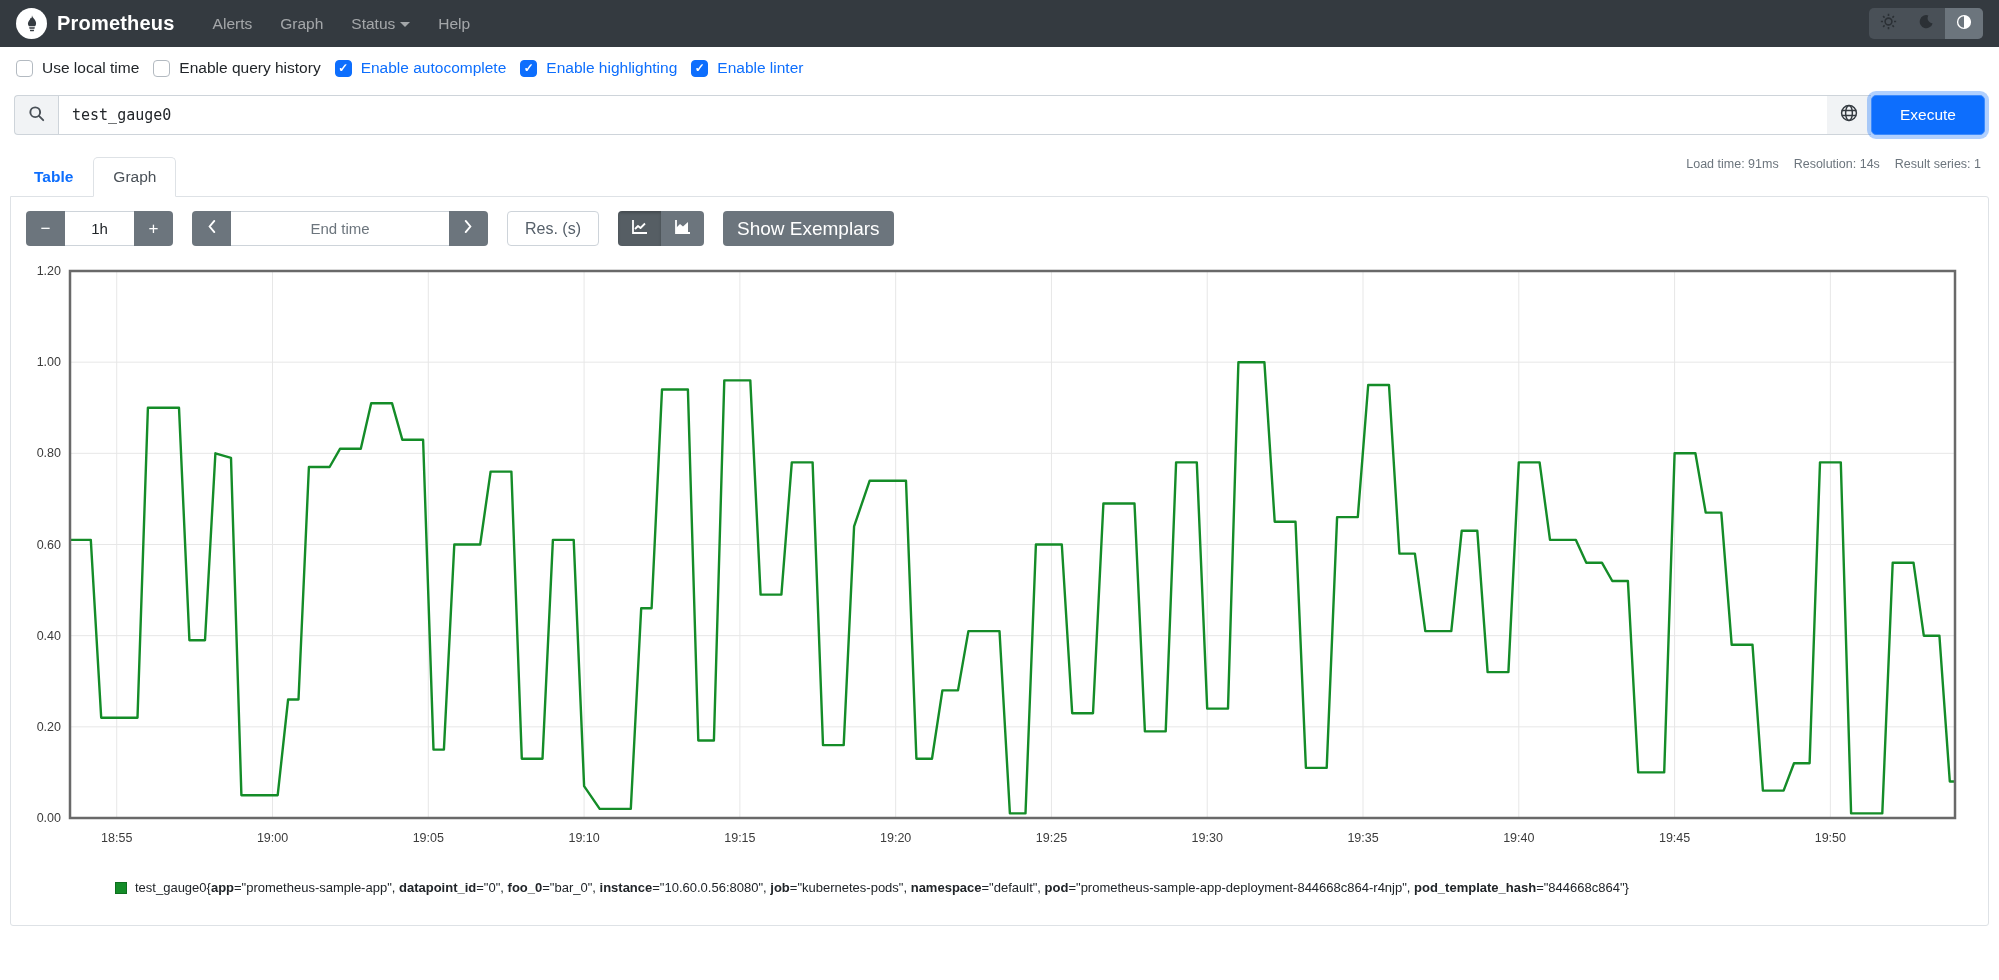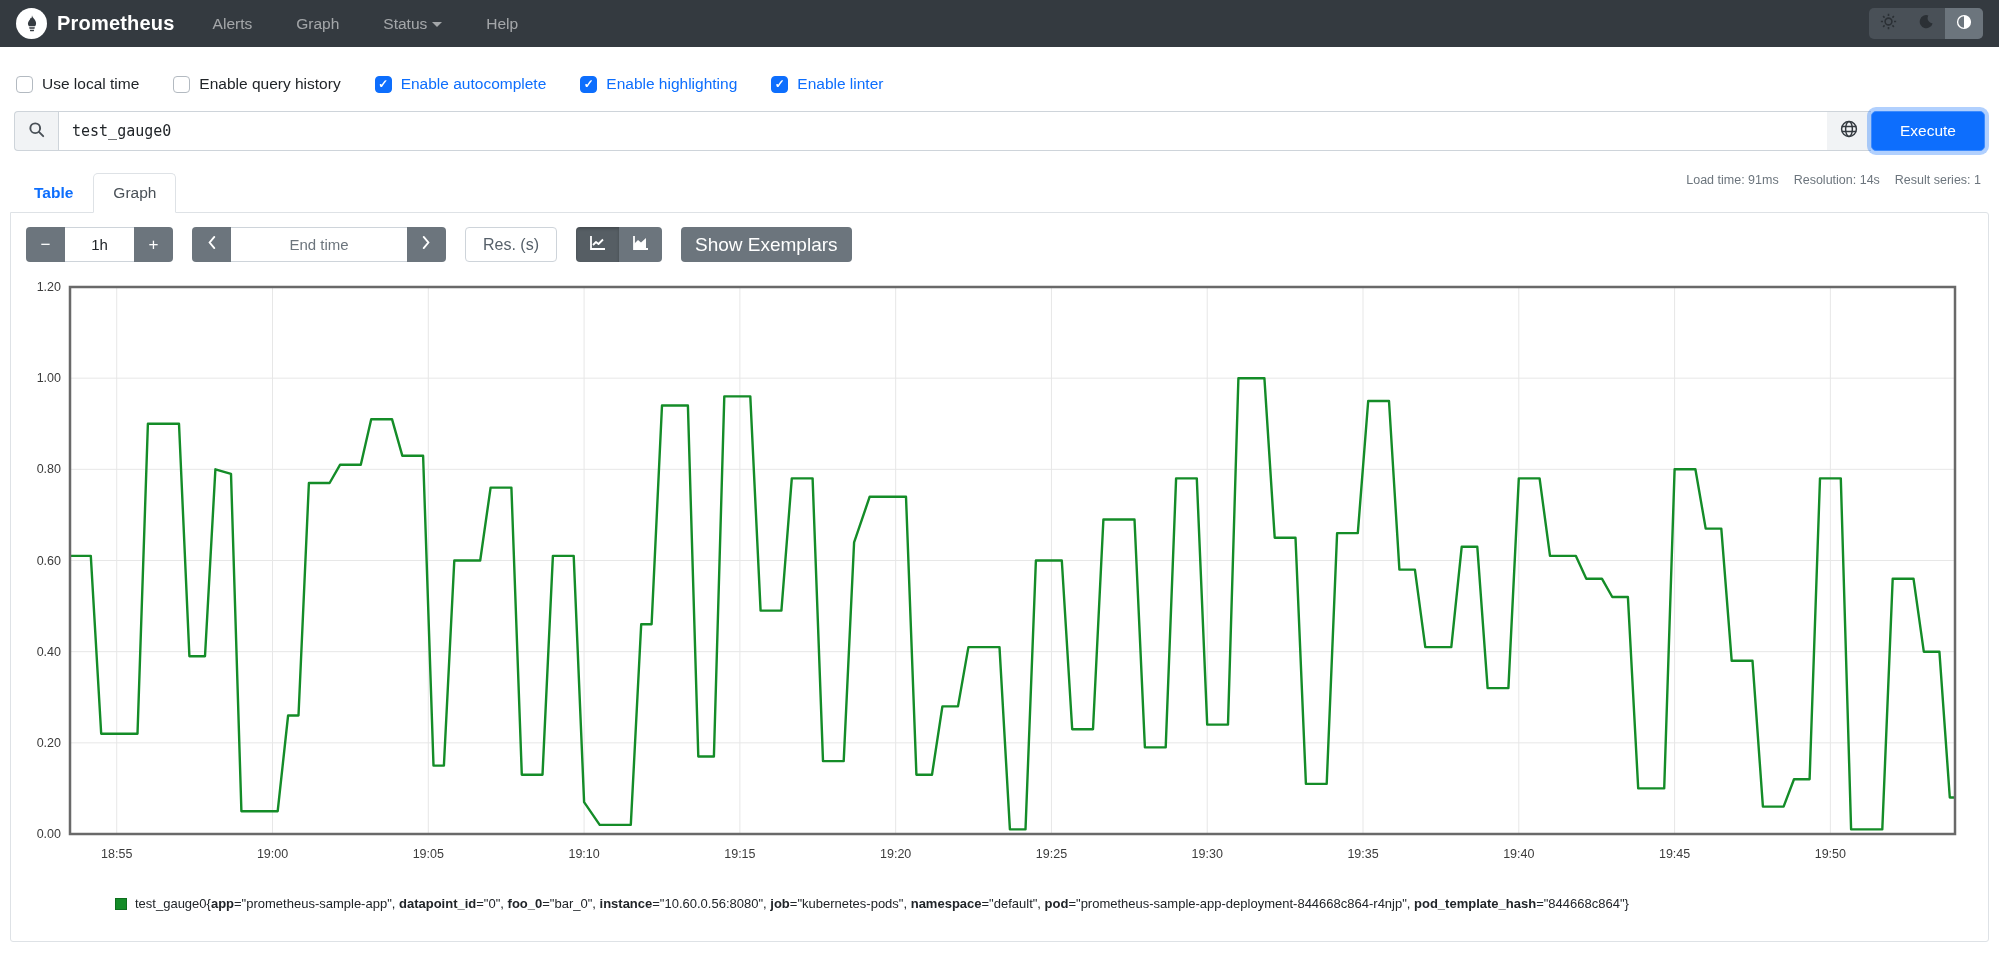--- a/index.html
+++ b/index.html
@@ -5,35 +5,35 @@
   * { margin:0; padding:0; box-sizing:border-box; }
   html,body { width:1999px; height:980px; background:#ffffff; overflow:hidden;
     font-family:"Liberation Sans", sans-serif; -webkit-font-smoothing:antialiased; }
 
   
   .navbar { height:47px; background:#343a40; display:flex; align-items:center; padding:0 16px; }
   .brand { display:flex; align-items:center; gap:10px; margin-right:26px; cursor:pointer; }
   .brand-logo { width:31px; height:31px; border-radius:50%; background:#ffffff;
     display:flex; align-items:center; justify-content:center; }
   .brand-name { color:#ffffff; font-size:20px; font-weight:700; letter-spacing:.2px; }
-  .nav-links { display:flex; align-items:center; gap:20px; }
+  .nav-links { display:flex; align-items:center; gap:4px; }
   .nav-link { color:rgba(255,255,255,.55); font-size:15.5px; padding:8px 12px; cursor:pointer; }
   .nav-link .caret { display:inline-block; margin-left:5px; vertical-align:2px;
     border-left:5px solid transparent; border-right:5px solid transparent;
     border-top:5px solid rgba(255,255,255,.55); }
   .nav-spacer { flex:1; }
   .theme-group { display:flex; background:#495057; border-radius:5px; overflow:hidden; }
   .theme-btn { width:38px; height:31px; display:flex; align-items:center; justify-content:center; cursor:pointer; }
   .theme-btn svg { stroke:#2b3035; fill:none; }
   .theme-btn.moon svg { fill:#2b3035; stroke:none; }
   .theme-btn.active { background:#6c757d; }
   .theme-btn.active svg { stroke:#ffffff; fill:#ffffff; }
 
   
-  .options-row { display:flex; align-items:flex-end; gap:34px; padding:28px 16px 14px 16px; }
+  .options-row { display:flex; align-items:flex-end; gap:14px; padding:12px 16px 14px 16px; }
   .pm-check { display:flex; align-items:center; gap:9px; cursor:pointer; font-size:15.5px; color:#212529; }
   .pm-check .box { width:17px; height:17px; border:1px solid #b3bac1; border-radius:4px; background:#fff;
     display:flex; align-items:center; justify-content:center; font-size:12px; color:#fff; flex:0 0 auto; }
   .pm-check.checked .box { background:#0d6efd; border-color:#0d6efd; }
   .pm-check.checked .box::after { content:"✓"; font-weight:700; }
   .pm-check.checked .lbl { color:#0d6efd; }
 
   
   .query-row { display:flex; align-items:stretch; margin:4px 14px 0 14px; height:40px; }
   .addon { background:#f1f3f5; border:1px solid #ced4da; display:flex; align-items:center;
@@ -60,21 +60,21 @@
   .panel { margin:0 10px; border:1px solid #dee2e6; border-radius:0 3px 3px 3px; height:730px; padding:14px 12px 0 12px; }
 
   
   .controls { display:flex; align-items:center; gap:19px; padding-left:3px; }
   .btn-group { display:flex; height:35px; border-radius:4px; overflow:hidden; }
   .gbtn { background:#6c757d; border:none; color:#fff; width:39px; font-size:17px; cursor:pointer;
     display:flex; align-items:center; justify-content:center; }
   .gfield { border-top:1px solid #ced4da; border-bottom:1px solid #ced4da; border-left:none; border-right:none;
     text-align:center; font-size:15px; color:#212529; outline:none; }
   .range-field { width:69px; }
-  .endtime-field { width:176px; }
+  .endtime-field { width:218px; }
   .gfield::placeholder { color:#6c757d; }
   .res-input { height:35px; width:92px; border:1px solid #ced4da; border-radius:4px; text-align:center;
     font-size:16px; outline:none; color:#212529; }
   .res-input::placeholder { color:#56606a; }
   .toggle-group { display:flex; height:35px; border-radius:4px; overflow:hidden; }
   .tgl { width:43px; background:#6c757d; border:none; display:flex; align-items:center; justify-content:center; cursor:pointer; }
   .tgl.active { background:#565e64; box-shadow:inset 0 2px 3px rgba(0,0,0,.2); }
   .show-exemplars { height:35px; background:#6c757d; color:#fff; border:none; border-radius:4px;
     font-size:19px; padding:0 14px; cursor:pointer; }
 

